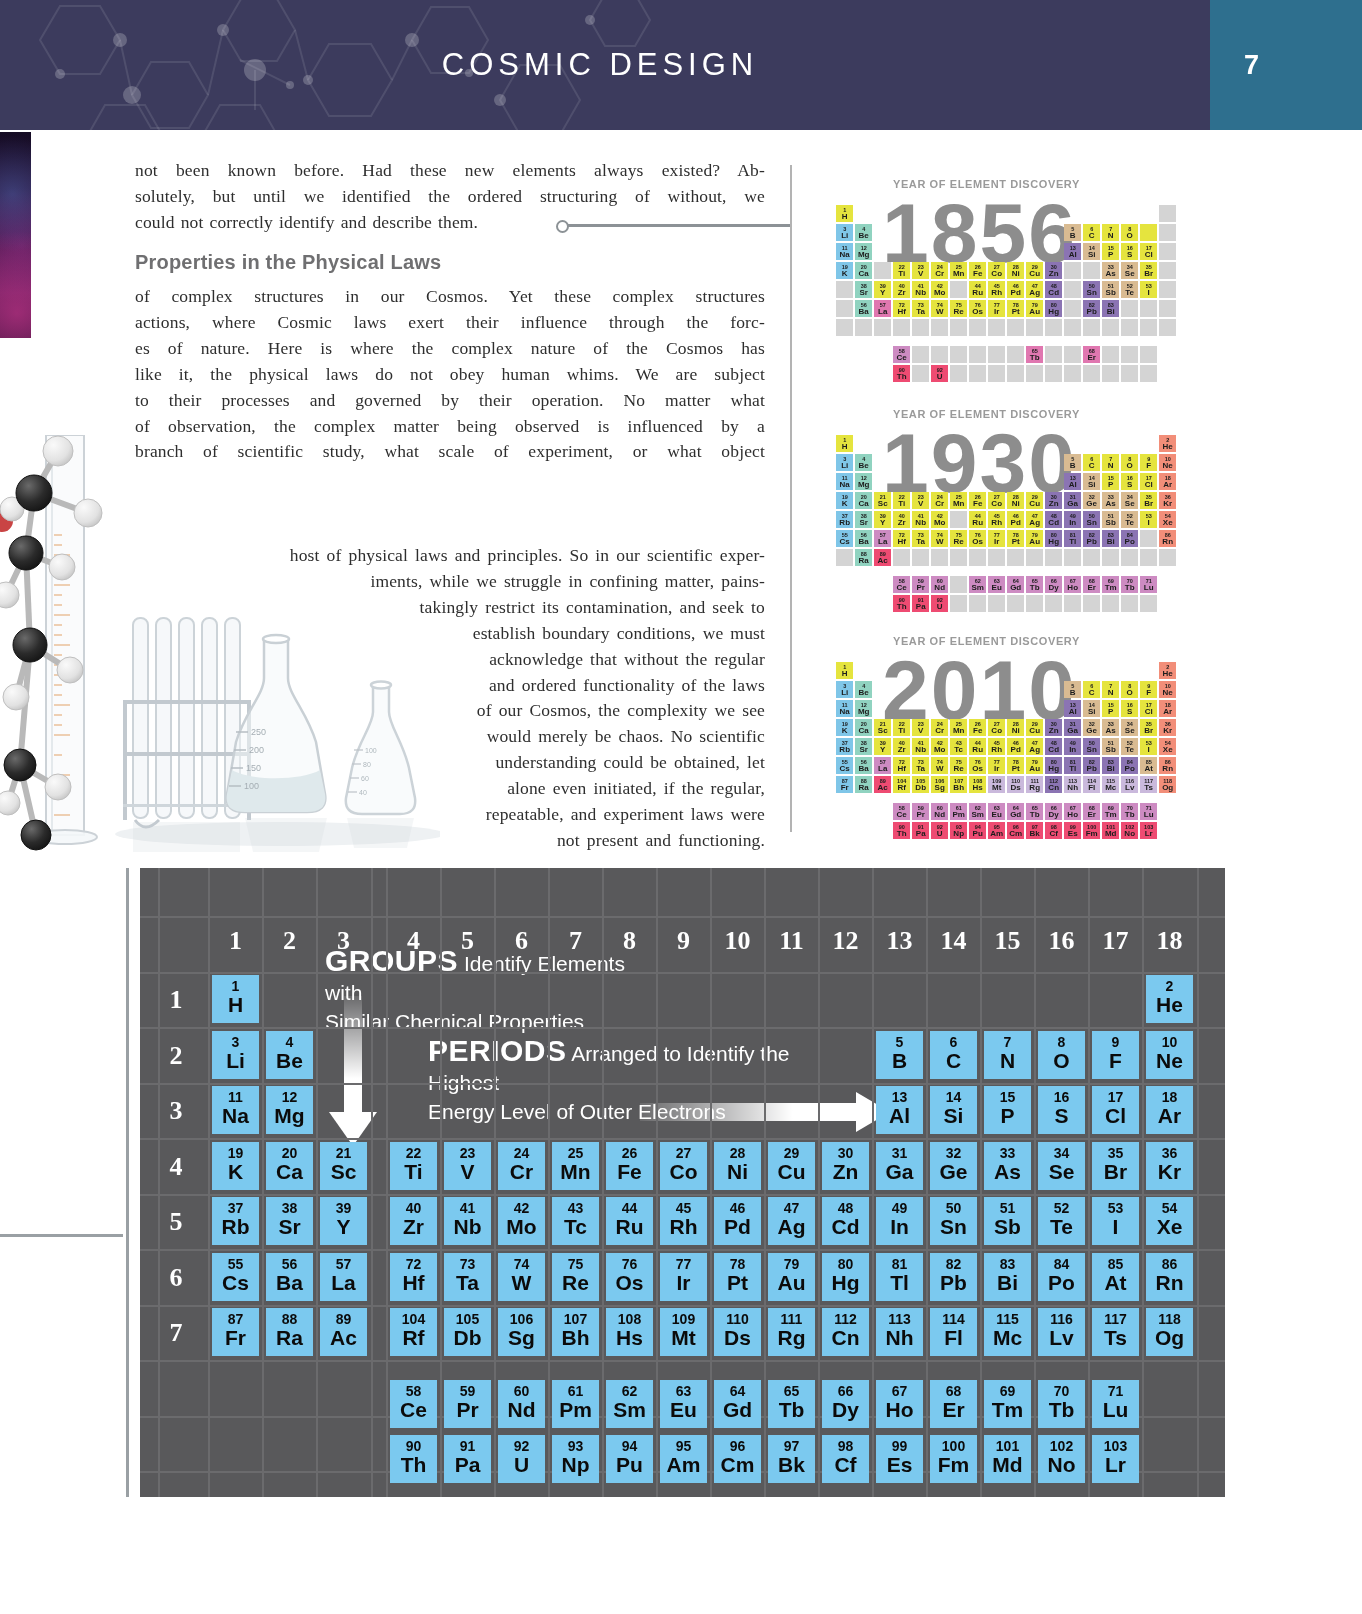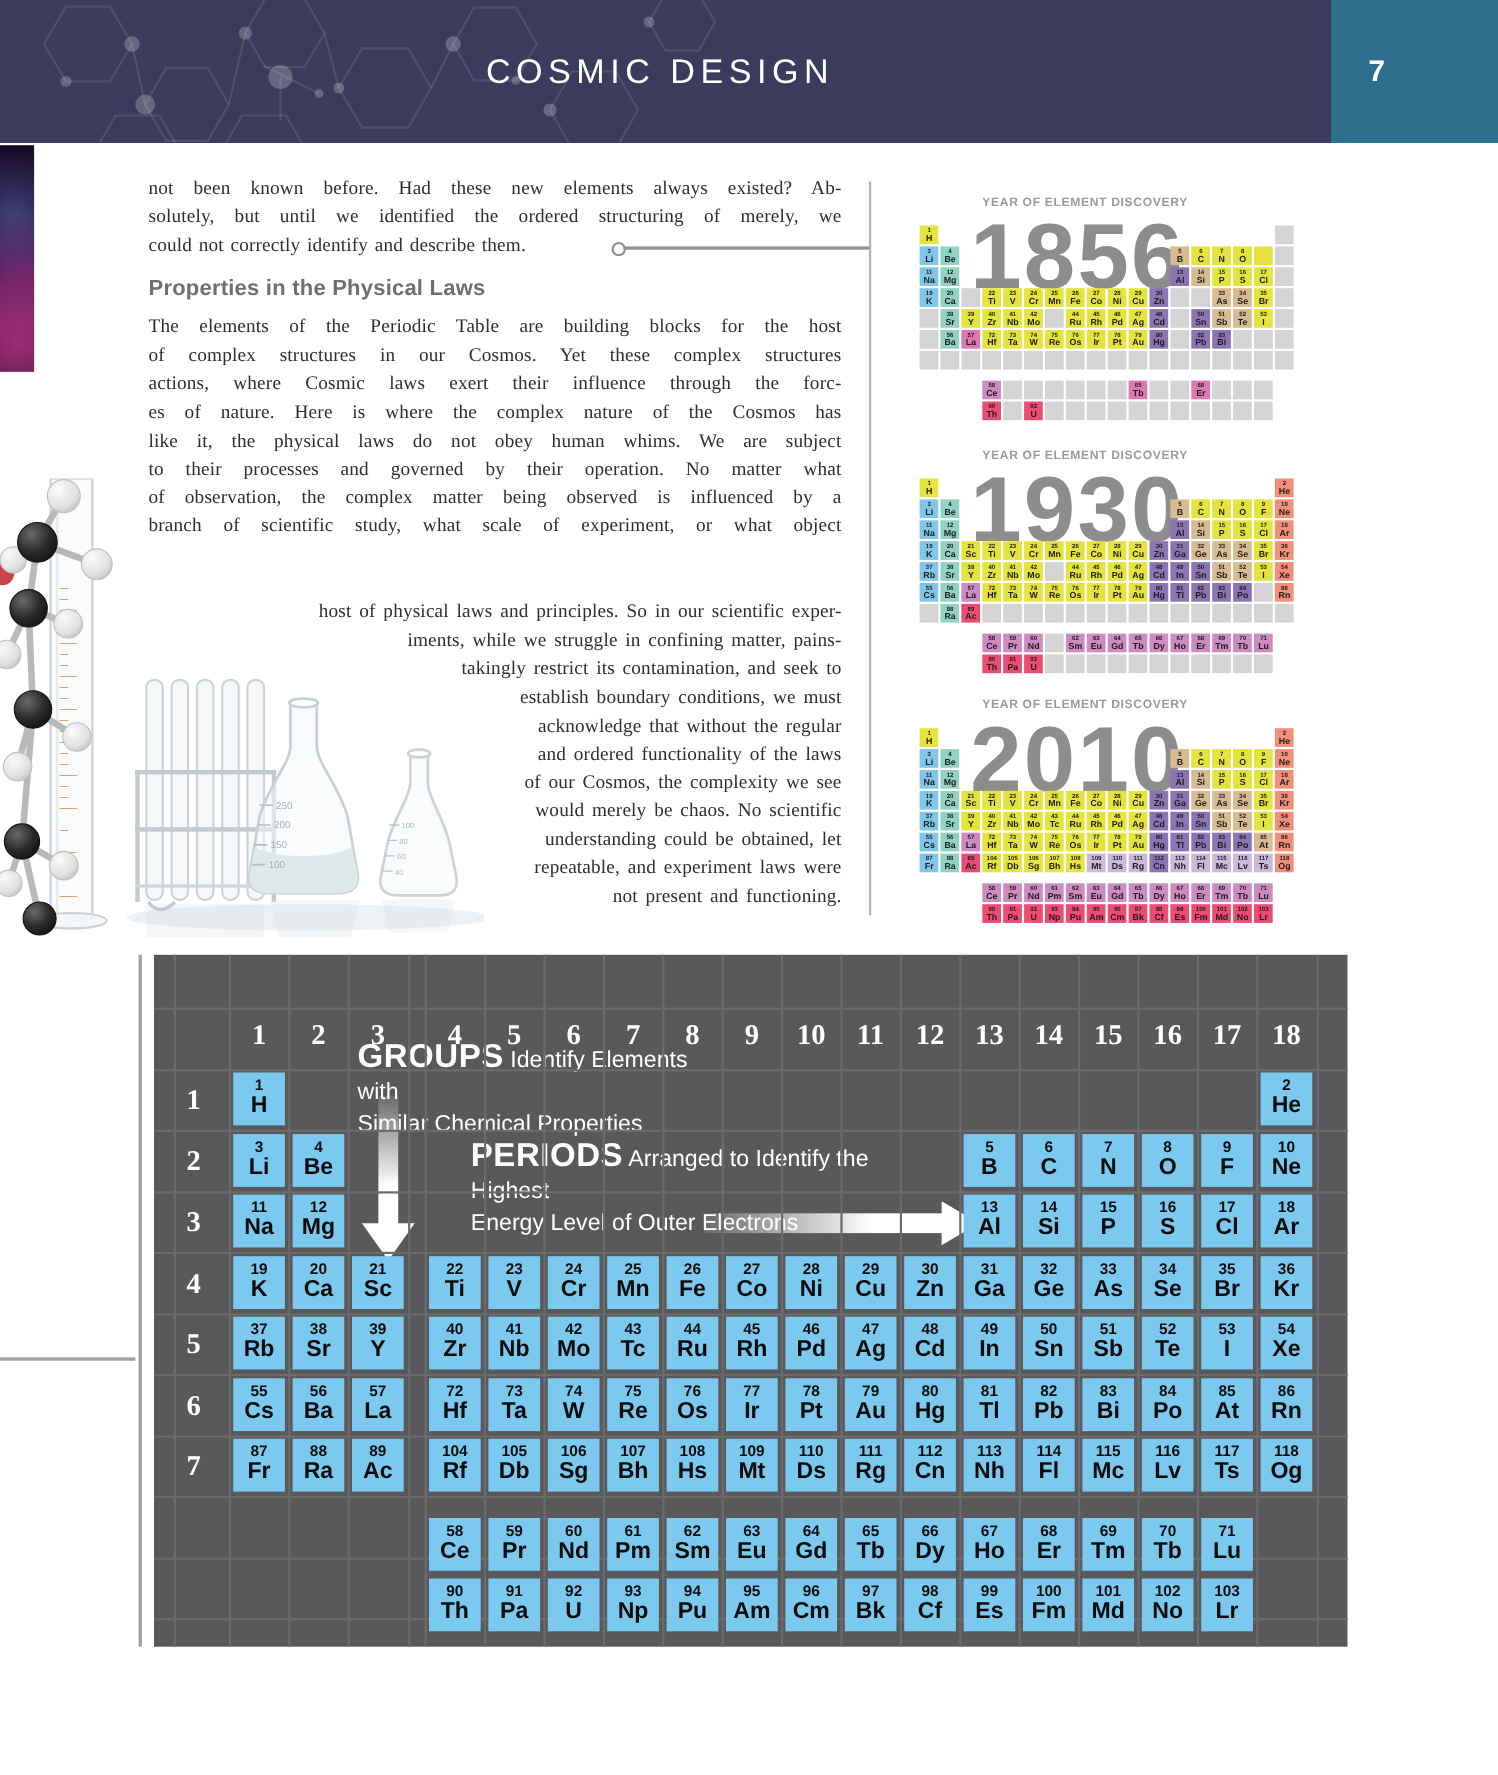--- a/index.html
+++ b/index.html
@@ -255,49 +255,49 @@
 
     <g opacity="0.2">
       <rect x="38" y="240" width="107" height="30" fill="#cdd4d9"></rect>
       <path d="M150 236 L232 236 L224 270 L158 270 Z" fill="#cdd4d9"></path>
       <path d="M252 236 L319 236 L312 266 L259 266 Z" fill="#cdd4d9"></path>
     </g>
   </svg>
 
   <div class="col" style="top:158px;">
       <div class="jline">not been known before. Had these new elements always existed? Ab-</div>
-      <div class="jline">solutely, but until we identified the ordered structuring of merely, we</div>
+      <div class="jline">solutely, but until we identified the ordered structuring of without, we</div>
       <div class="lline">could not correctly identify and describe them.</div>
     </div>
 
   <div class="leader-dot"></div>
   <div class="leader-line"></div>
 
   <div class="subhead">Properties in the Physical Laws</div>
 
   <div class="col" style="top:284px;">
-      <div class="jline">The elements of the Periodic Table are building blocks for the host</div>
       <div class="jline">of complex structures in our Cosmos. Yet these complex structures</div>
       <div class="jline">actions, where Cosmic laws exert their influence through the forc-</div>
       <div class="jline">es of nature. Here is where the complex nature of the Cosmos has</div>
       <div class="jline">like it, the physical laws do not obey human whims. We are subject</div>
       <div class="jline">to their processes and governed by their operation. No matter what</div>
       <div class="jline">of observation, the complex matter being observed is influenced by a</div>
       <div class="jline">branch of scientific study, what scale of experiment, or what object</div>
     </div>
   <div class="col" style="top:543px;">
       <div class="rline">host of physical laws and principles. So in our scientific exper-</div>
       <div class="rline">iments, while we struggle in confining matter, pains-</div>
       <div class="rline">takingly restrict its contamination, and seek to</div>
       <div class="rline">establish boundary conditions, we must</div>
       <div class="rline">acknowledge that without the regular</div>
       <div class="rline">and ordered functionality of the laws</div>
       <div class="rline">of our Cosmos, the complexity we see</div>
       <div class="rline">would merely be chaos. No scientific</div>
       <div class="rline">understanding could be obtained, let</div>
+      <div class="rline">alone even initiated, if the regular,</div>
       <div class="rline">repeatable, and experiment laws were</div>
       <div class="rline">not present and functioning.</div>
     </div>
 
   <div class="vrule-right"></div>
   <div class="hrule-left"></div>
   <div class="vrule-left"></div>
 
   <div id="mini-tables">
       <div class="mini" style="top: 205px;">

